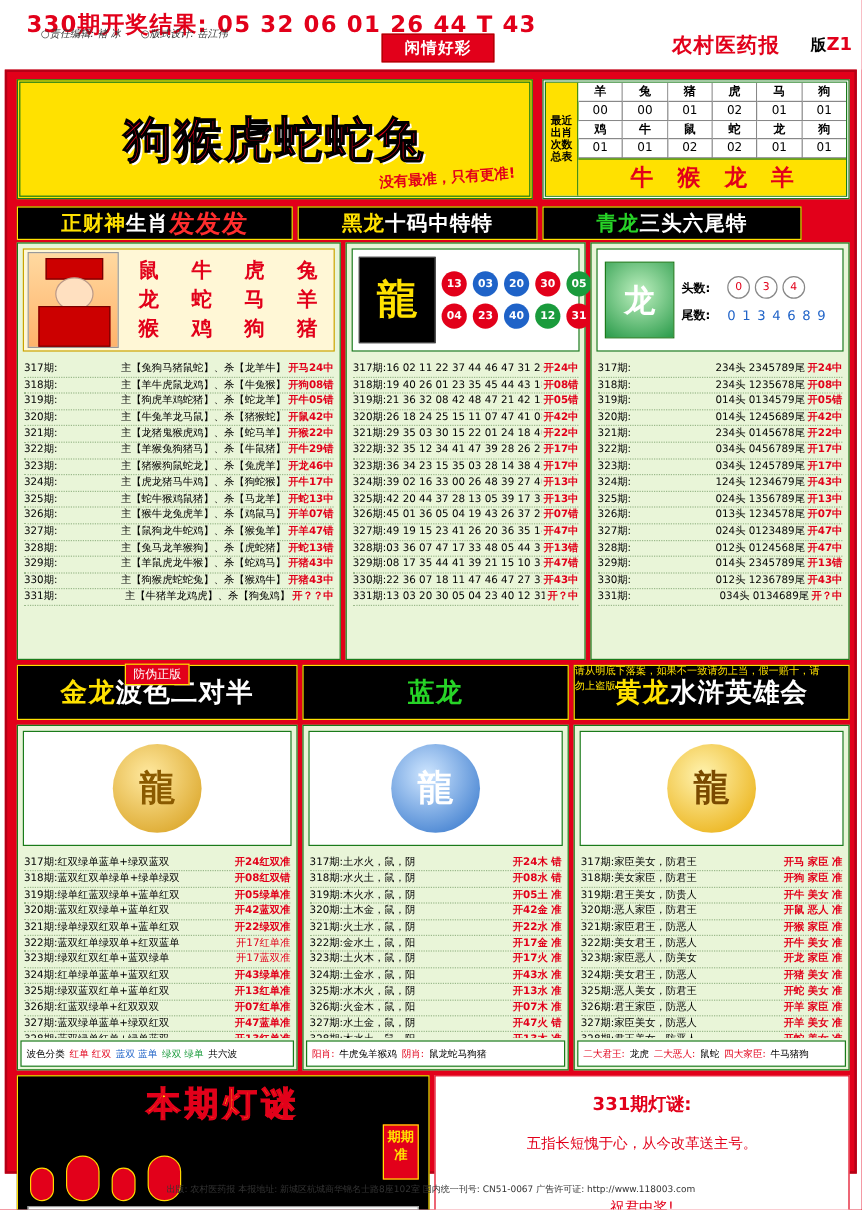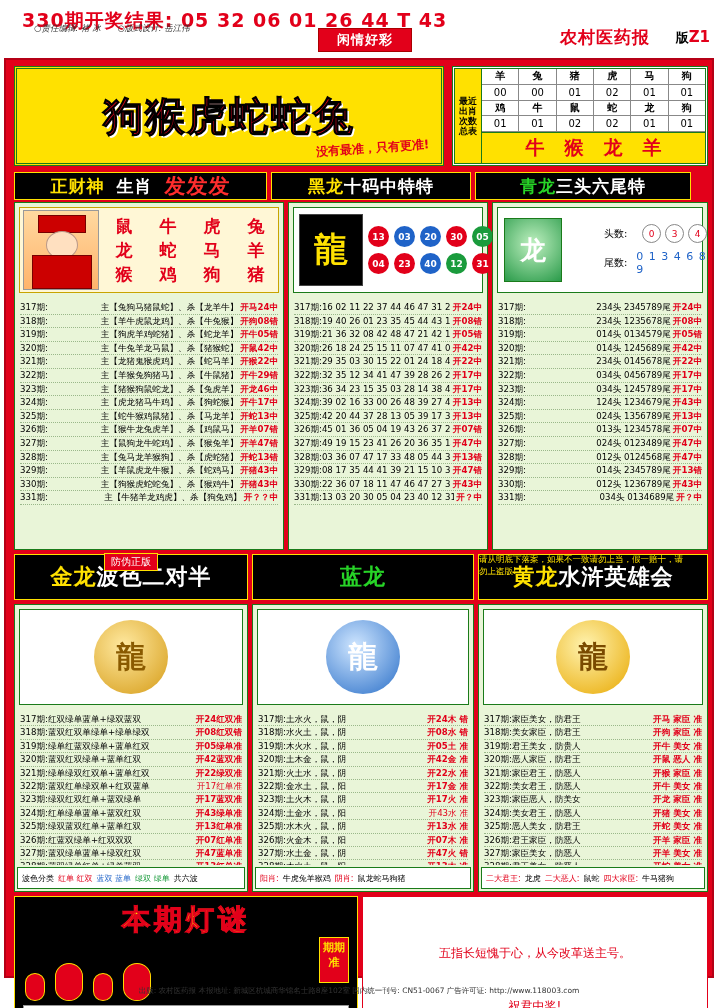--- a/index.html
+++ b/index.html
@@ -96,21 +96,21 @@
     background:#ffe100;border-top:1px solid #1a7b1a;
   }
   .zbig span{font-size:19px;font-weight:bold;color:#e2001a;margin:0 10px;}
 
   
   .band1{position:absolute;left:8px;top:112px;width:694px;height:28px;display:flex;gap:4px;}
   .b1cell{
     background:#000;display:flex;align-items:center;justify-content:center;
     border:1px solid #ffe100;box-sizing:border-box;
   }
-  .b1cell.c1{width:253px;gap:12px;}
+  .b1cell.c1{width:230px;}
   .b1cell.c2{width:200px;}
   .b1cell.c3{width:216px;}
   .t-yellow{color:#ffe100;font-size:17px;font-weight:bold;letter-spacing:1px;}
   .t-red{color:#ff2d2d;font-size:21px;font-weight:bold;letter-spacing:1px;}
   .t-green{color:#27d427;font-size:17px;font-weight:bold;letter-spacing:1px;}
   .t-white{color:#ffffff;font-size:17px;font-weight:bold;letter-spacing:1px;}
 
   
   .p-row1{position:absolute;left:8px;top:142px;width:694px;height:348px;display:flex;gap:4px;}
   .panel{background:#e9f5d8;border:1px solid #1a7b1a;box-sizing:border-box;position:relative;}
@@ -156,21 +156,21 @@
     height:86px;margin:4px;background:#fff;border:1px solid #1a7b1a;
     display:flex;align-items:center;box-sizing:border-box;
   }
   .qlogo{
     width:56px;height:62px;margin:6px;flex:none;border:1px solid #1a7b1a;
     background:radial-gradient(circle at 50% 40%,#bff0c0,#2a9b4a);
     display:flex;align-items:center;justify-content:center;color:#fff;font-size:26px;font-weight:bold;
   }
   .qlines{flex:1;font-size:10px;}
   .qline{display:flex;align-items:center;margin:7px 0;}
-  .qlabel{width:38px;font-weight:normal;color:#000;margin-left:36px;}
+  .qlabel{width:38px;font-weight:bold;color:#000;}
   .qnums{display:flex;gap:4px;}
   .qnum{
     width:17px;height:17px;border-radius:50%;border:1px solid #888;background:#fff;
     display:flex;align-items:center;justify-content:center;font-size:9px;color:#e2001a;
   }
   .qtail{font-size:11px;color:#1f63c8;letter-spacing:1px;}
 
   .rows{position:absolute;left:2px;right:2px;bottom:2px;top:96px;overflow:hidden;padding:2px 3px;box-sizing:border-box;}
   .row{
     display:flex;font-size:8.6px;line-height:12.6px;white-space:nowrap;
@@ -699,21 +699,21 @@
               <span class="hit" style="color: rgb(226, 0, 26); font-weight: bold;">开22绿双准</span>
             </div>
             <div class="row2">
               <span class="issue">322期:</span>
               <span class="b">蓝双红单绿双单+红双蓝单</span>
               <span class="hit" style="color: rgb(226, 0, 26); font-weight: normal;">开17红单准</span>
             </div>
             <div class="row2">
               <span class="issue">323期:</span>
               <span class="b">绿双红双红单+蓝双绿单</span>
-              <span class="hit" style="color: rgb(226, 0, 26); font-weight: bold;">开17蓝双准</span>
+              <span class="hit" style="color: rgb(226, 0, 26); font-weight: normal;">开17蓝双准</span>
             </div>
             <div class="row2">
               <span class="issue">324期:</span>
               <span class="b">红单绿单蓝单+蓝双红双</span>
               <span class="hit" style="color: rgb(226, 0, 26); font-weight: bold;">开43绿单准</span>
             </div>
             <div class="row2">
               <span class="issue">325期:</span>
               <span class="b">绿双蓝双红单+蓝单红双</span>
               <span class="hit" style="color: rgb(226, 0, 26); font-weight: bold;">开13红单准</span>
@@ -779,21 +779,21 @@
               <span class="hit" style="color: rgb(226, 0, 26); font-weight: bold;">开17金 准</span>
             </div>
             <div class="row2">
               <span class="issue">323期:</span>
               <span class="b">土火木，鼠，阴</span>
               <span class="hit" style="color: rgb(226, 0, 26); font-weight: bold;">开17火 准</span>
             </div>
             <div class="row2">
               <span class="issue">324期:</span>
               <span class="b">土金水，鼠，阳</span>
-              <span class="hit" style="color: rgb(226, 0, 26); font-weight: normal;">开43水 准</span>
+              <span class="hit" style="color: rgb(226, 0, 26); font-weight: bold;">开43水 准</span>
             </div>
             <div class="row2">
               <span class="issue">325期:</span>
               <span class="b">水木火，鼠，阴</span>
               <span class="hit" style="color: rgb(226, 0, 26); font-weight: bold;">开13水 准</span>
             </div>
             <div class="row2">
               <span class="issue">326期:</span>
               <span class="b">火金木，鼠，阳</span>
               <span class="hit" style="color: rgb(226, 0, 26); font-weight: bold;">开07木 准</span>
@@ -900,20 +900,21 @@
         <div class="lantern-art">
           <div class="lan small"></div>
           <div class="lan"></div>
           <div class="lan small"></div>
           <div class="lan"></div>
         </div>
         <div class="lantern-stamp">期期准</div>
         <div class="lantern-input"></div>
       </div>
       <div class="riddlebox">
+        <div class="riddle-title">331期灯谜:</div>
         <div class="riddle-text">五指长短愧于心，从今改革送主号。</div>
         <div class="riddle-bless">祝君中奖!</div>
       </div>
     </div>
 
   </div>
 
   <div class="footer">出版: 农村医药报  本报地址: 新城区杭城商华锦名士路8座102室  国内统一刊号: CN51-0067  广告许可证: http://www.118003.com</div>
 </div>
 

